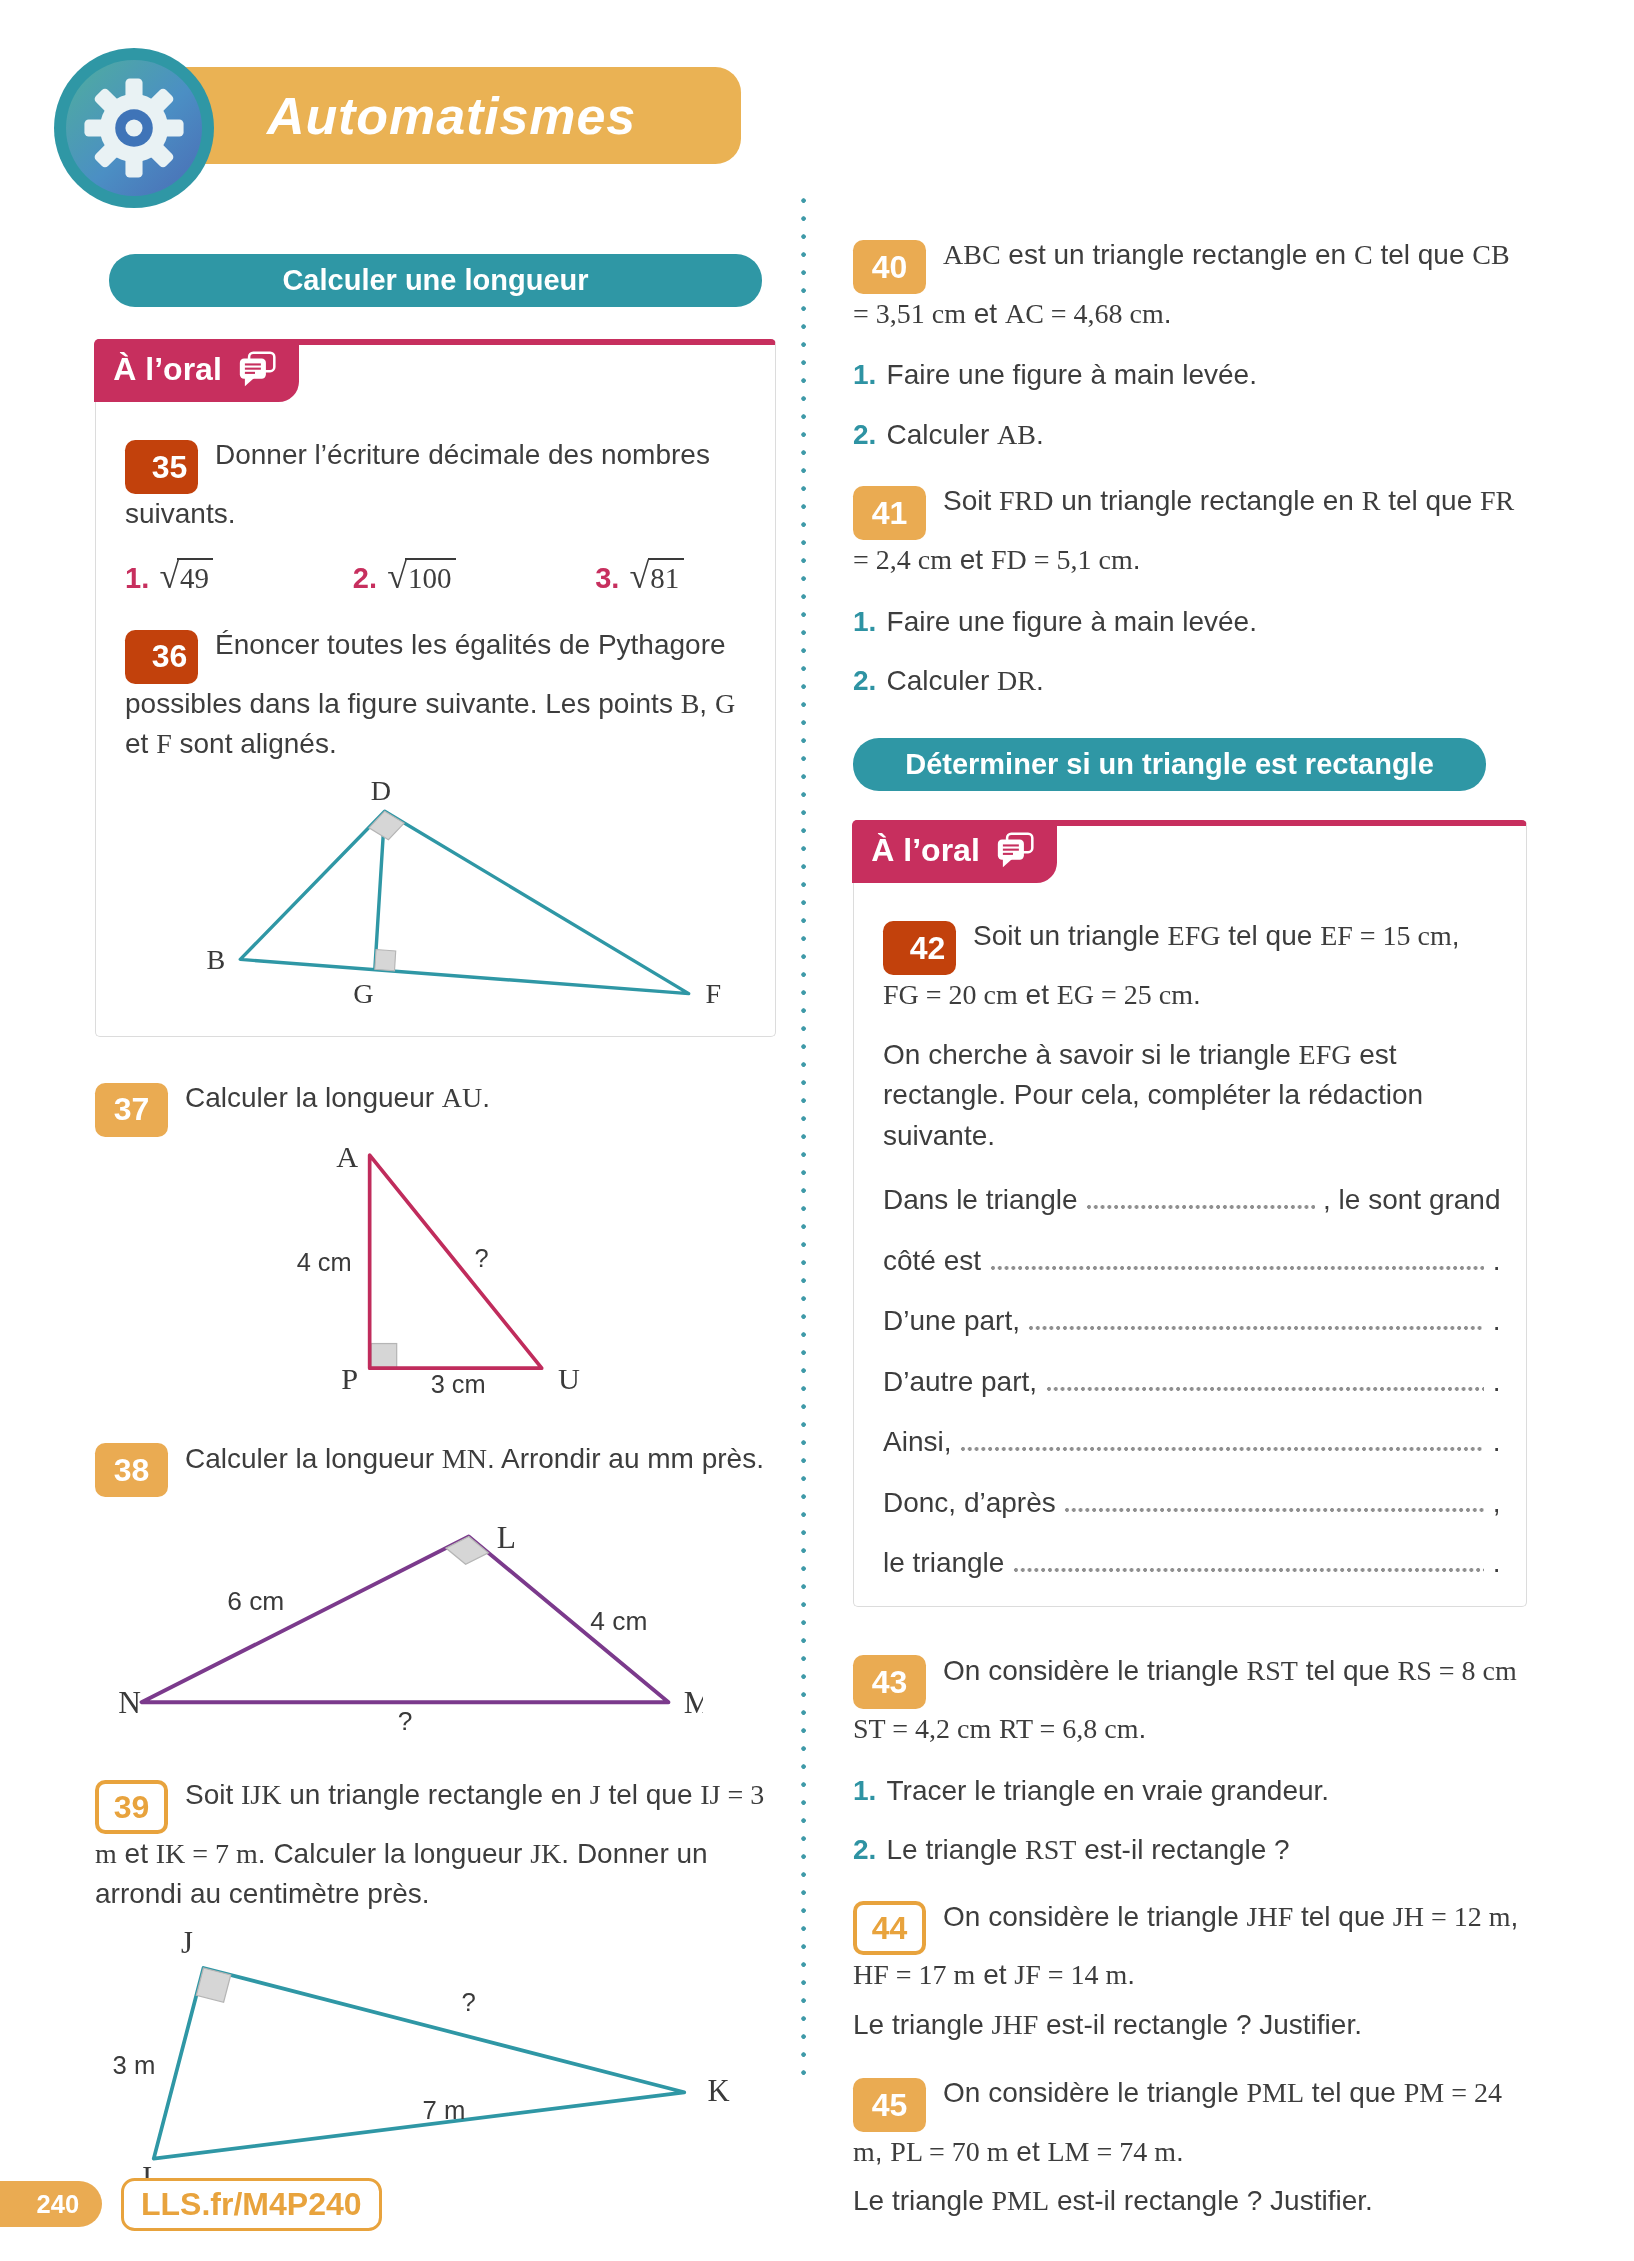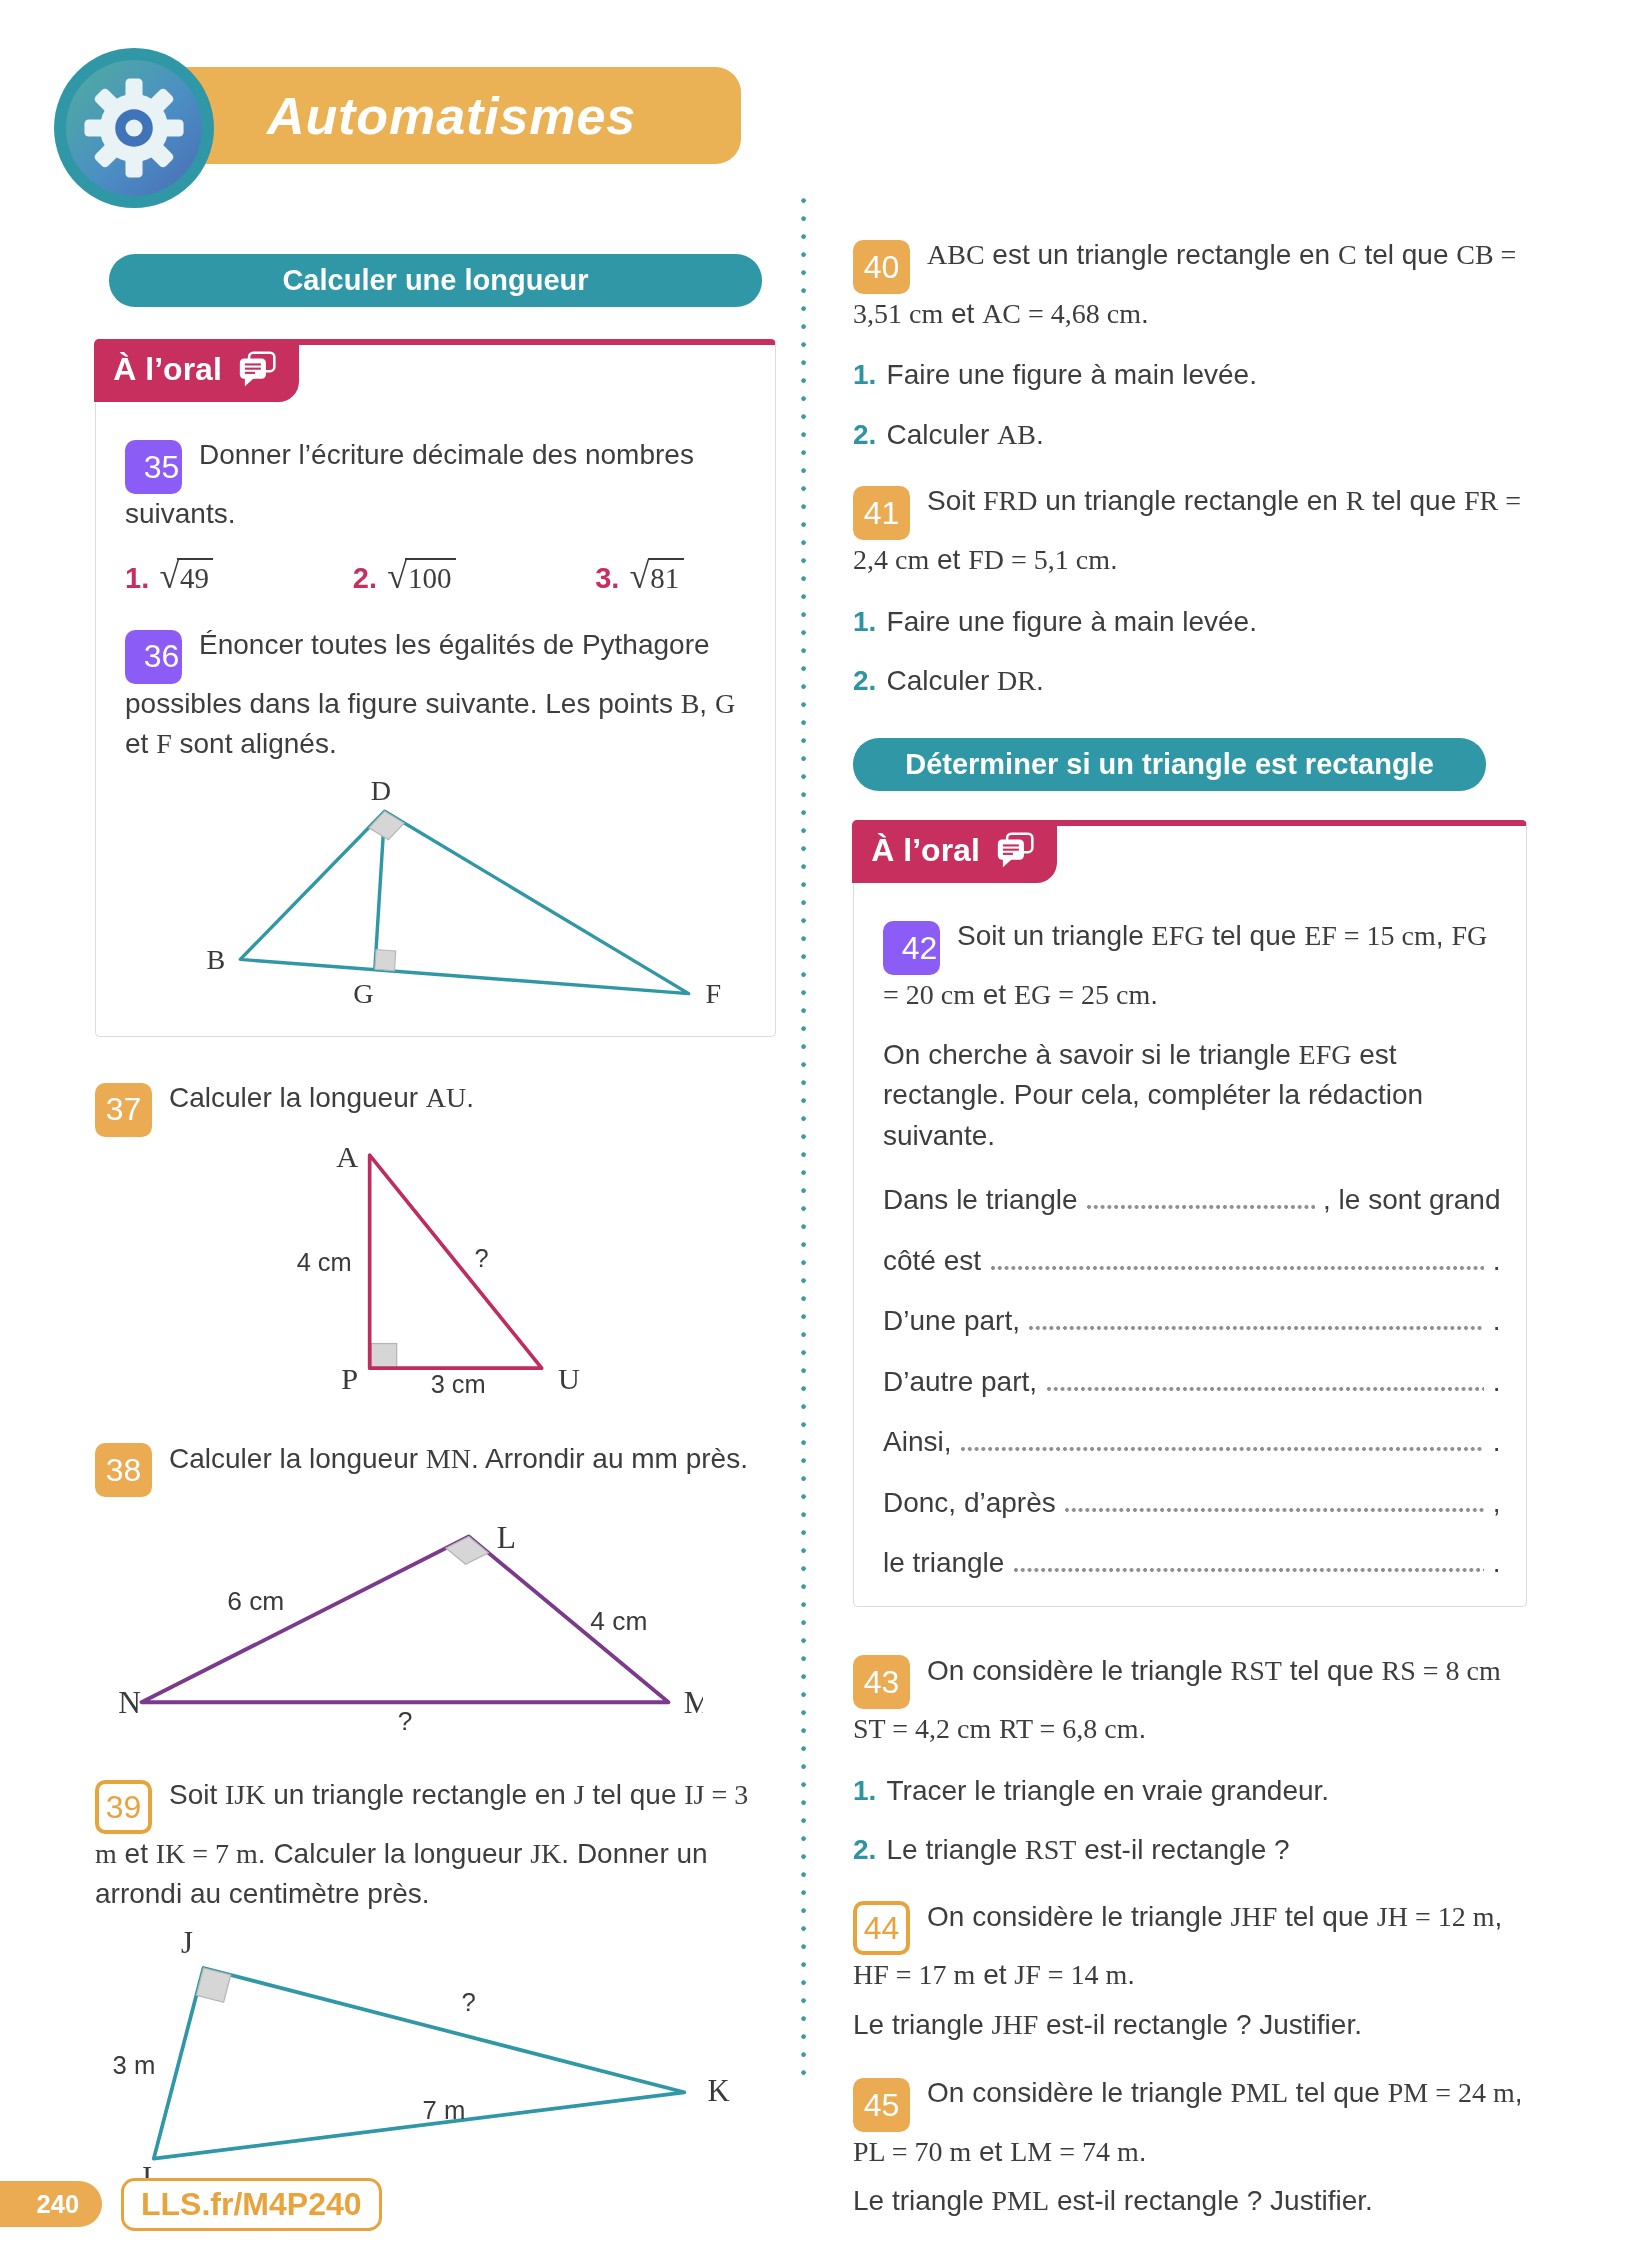--- a/index.html
+++ b/index.html
@@ -30,23 +30,23 @@
   .section-banner.right { width:633px; }
   .oral-box { position:relative; border:1.7px solid #dcdcdc; border-top:6px solid #c72f5e;
     border-radius:5.1px; background:#fff; margin-top:32px; padding:90px 25.5px 31px 29px; }
   .oral-tab { position:absolute; top:-6px; left:-1.7px; background:#c72f5e; color:#fff;
     font-weight:bold; font-size:32px; display:flex; align-items:center; gap:16px;
     padding:12px 22px 13.6px 19px; border-radius:5.1px 0 20.4px 0; }
   
   .exercise { margin-top:28px; }
   .exercise.first { margin-top:0; }
   .badge { display:inline-flex; align-items:center; justify-content:center;
-    width:57px; height:54px; border-radius:10.2px; font-size:32px; font-weight:normal;
+    width:73px; height:54px; border-radius:10.2px; font-size:32px; font-weight:bold;
     margin-right:17px; vertical-align:-13.6px; }
-  .badge.pink   { background:#8b5cf6; color:#fff;padding-left:16px; }
+  .badge.pink   { background:#c2410c; color:#fff;padding-left:16px; }
   .badge.orange { background:#eaab52; color:#fff; }
   .badge.outline{ background:#fff; border:4.3px solid #e8a33d; color:#e8a33d; }
   .ex-intro { font-size:28px; line-height:1.45; }
   .ex-tail  { font-size:28px; line-height:1.45; margin-top:8.5px; }
   .sg-m { font-family:"Liberation Serif", serif; }
   .items { margin-top:5.1px; }
   .item-row { display:flex; gap:10.2px; font-size:28px; line-height:1.3; margin-top:23px; }
   .item-num { font-weight:bold; color:#2e93a3; flex:0 0 auto; }
   .oral-box .item-num, .sq-num { color:#c72f5e; }
   

